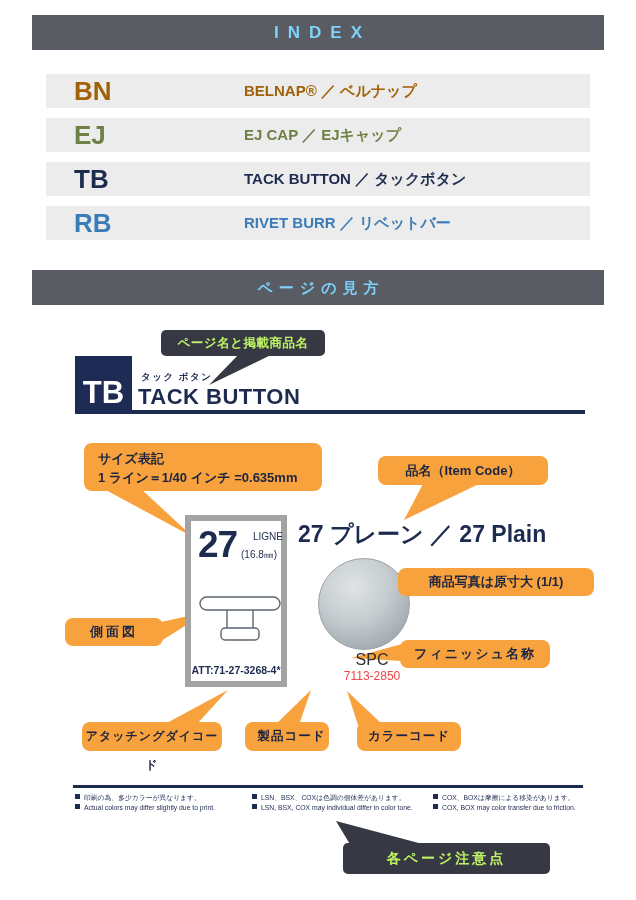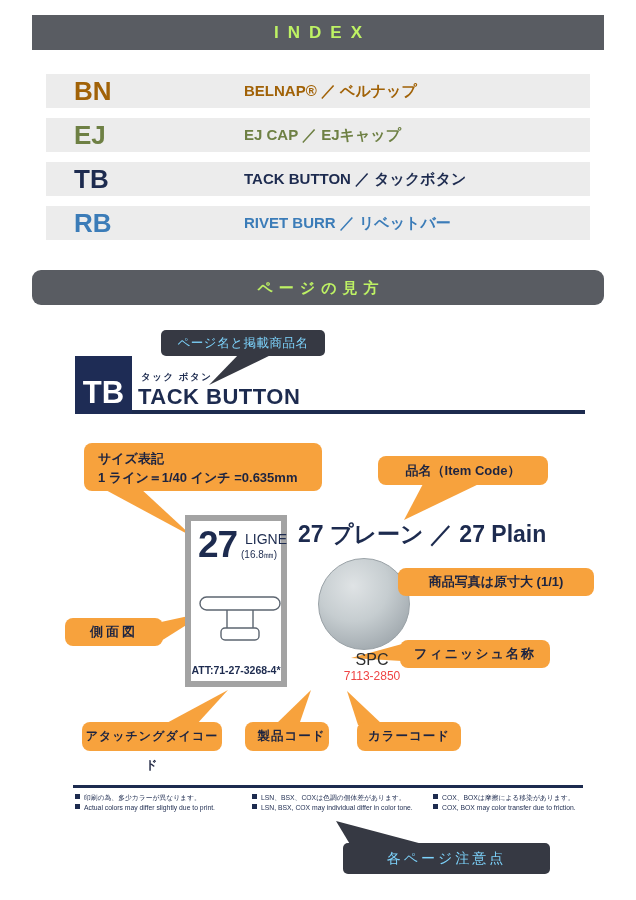--- a/index.html
+++ b/index.html
@@ -10,30 +10,30 @@
     height: 900px;
     background: #ffffff;
     font-family: "Liberation Sans", sans-serif;
     overflow: hidden;
   }
   .abs { position: absolute; }
 
   
   .bar {
     background: #595c62;
-    color: #bef264;
+    color: #7dd3fc;
     font-weight: bold;
     text-align: center;
     left: 32px;
     width: 572px;
     height: 35px;
     line-height: 35px;
   }
   #index-bar { top: 15px; font-size: 17px; letter-spacing: 9px; text-indent: 9px; }
-  #guide-bar { top: 270px; font-size: 15px; letter-spacing: 6px; text-indent: 6px; border-radius: 9px; }
+  #guide-bar { top: 270px; font-size: 15px; letter-spacing: 6px; text-indent: 6px; }
 
   
   .index-row {
     left: 46px;
     width: 544px;
     height: 34px;
     background: #ececec;
   }
   .index-row .code {
     position: absolute;
@@ -52,22 +52,22 @@
   #row-bn { top: 74px; }  #row-bn .code, #row-bn .label { color: #a16207; }
   #row-ej { top: 118px; } #row-ej .code, #row-ej .label { color: #6e8044; }
   #row-tb { top: 162px; } #row-tb .code, #row-tb .label { color: #1d2b4f; }
   #row-rb { top: 206px; } #row-rb .code, #row-rb .label { color: #3b7cb8; }
 
   
   #tails { position: absolute; left: 0; top: 0; pointer-events: none; }
 
   .callout-dark {
     background: #363943;
-    color: #7dd3fc;
-    font-weight: normal;
+    color: #bef264;
+    font-weight: bold;
     text-align: center;
     border-radius: 5px;
   }
   #callout-page-name {
     left: 161px; top: 330px; width: 164px; height: 26px;
     font-size: 12.5px; line-height: 26px; letter-spacing: 0.5px;
   }
   #callout-page-notes {
     left: 343px; top: 843px; width: 207px; height: 31px;
     font-size: 14px; line-height: 31px; letter-spacing: 3px;
@@ -98,21 +98,21 @@
     display: flex; align-items: flex-end; justify-content: center;
     padding-bottom: 3px;
   }
   #tb-furigana { left: 141px; top: 371px; font-size: 9.5px; font-weight: bold; color: #1d2b4f; letter-spacing: 1.5px; }
   #tb-title { left: 138px; top: 384px; font-size: 22px; font-weight: bold; color: #1d2b4f; letter-spacing: 0.5px; }
   #tb-underline { left: 132px; top: 410px; width: 453px; height: 4px; background: #1d2b4f; }
 
   
   #size-box { left: 185px; top: 515px; width: 102px; height: 172px; border: 6px solid #a3a3a3; background: #fff; }
   #ligne-number { position: absolute; left: 7px; top: 3px; font-size: 37px; font-weight: bold; color: #1d2b4f; letter-spacing: -1px; }
-  #ligne-unit { position: absolute; left: 54px; top: 10px; font-size: 14px; color: #1d2b4f; }
+  #ligne-unit { position: absolute; left: 62px; top: 10px; font-size: 10px; color: #1d2b4f; }
   #ligne-mm { position: absolute; left: 50px; top: 27px; font-size: 10px; color: #1d2b4f; }
   #side-view-svg { position: absolute; left: 0; top: 74px; }
   #att-code { position: absolute; left: 0; bottom: 5px; width: 100%; text-align: center; font-size: 10.5px; font-weight: bold; color: #1d2b4f; }
 
   #item-name { left: 298px; top: 519px; font-size: 23px; font-weight: bold; color: #1d2b4f; }
 
   
   #product-photo {
     left: 318px; top: 558px; width: 92px; height: 92px;
     border-radius: 50%;

